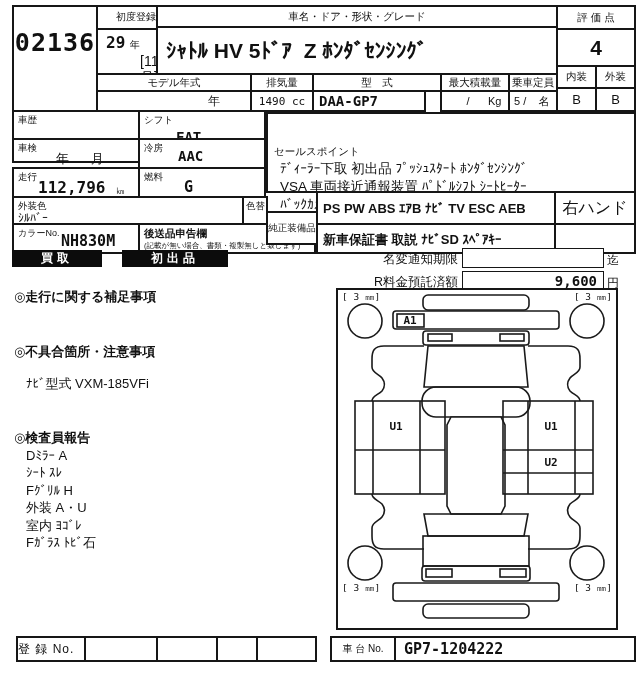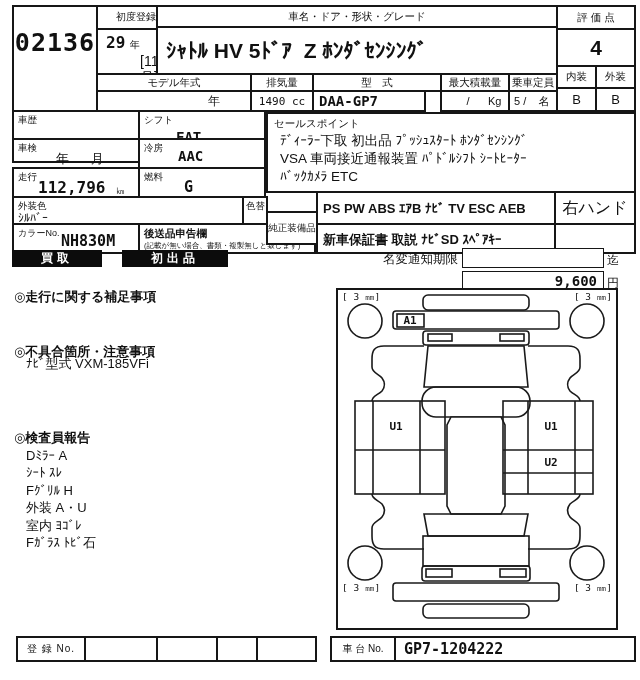--- a/index.html
+++ b/index.html
@@ -132,21 +132,21 @@
   <div class="box" style="left:12px;top:223px;width:128px;height:31px;">
     <span class="cell-label-corner" style="font-size:9px;">カラーNo.</span>
     <span class="mono" style="position:absolute;left:47px;top:7px;font-size:15px;">NH830M</span>
   </div>
   <div class="box" style="left:138px;top:223px;width:178px;height:31px;">
     <span style="position:absolute;left:4px;top:2px;font-size:10.5px;font-weight:bold;">後送品申告欄</span>
     <span style="position:absolute;left:4px;top:16px;font-size:7.5px;">(記載が無い場合、書類・複製無しと致します)</span>
   </div>
 
   <div class="box" style="left:266px;top:112px;width:370px;height:81px;">
-    <div style="font-size:10.5px;padding:3px 0 0 6px;">セールスポイント</div>
+    <div style="font-size:10.5px;padding:3px 0 0 6px;margin-top:28px;">セールスポイント</div>
     <div class="val" style="font-size:13.5px;line-height:18px;padding-left:12px;margin-top:1px;">ﾃﾞｨｰﾗｰ下取 初出品 ﾌﾟｯｼｭｽﾀｰﾄ ﾎﾝﾀﾞｾﾝｼﾝｸﾞ</div>
     <div class="val" style="font-size:13.5px;line-height:18px;padding-left:12px;">VSA 車両接近通報装置 ﾊﾟﾄﾞﾙｼﾌﾄ ｼｰﾄﾋｰﾀｰ</div>
     <div class="val" style="font-size:13.5px;line-height:18px;padding-left:12px;">ﾊﾞｯｸｶﾒﾗ ETC</div>
   </div>
 
   <div class="box" style="left:266px;top:191px;width:52px;height:34px;margin-top:20px;">
     <div style="font-size:9.5px;text-align:center;line-height:30px;">純正装備品</div>
   </div>
   <div class="box" style="left:316px;top:191px;width:240px;height:34px;">
     <div class="val" style="font-size:13px;font-weight:bold;padding:8px 0 0 5px;">PS PW ABS ｴｱB ﾅﾋﾞ TV ESC AEB</div>
@@ -161,29 +161,30 @@
 
   <div class="badge" style="left:12px;top:250px;width:90px;height:17px;">買取</div>
   <div class="badge" style="left:122px;top:250px;width:106px;height:17px;">初出品</div>
 
   <div class="abs" style="left:340px;top:251px;width:118px;text-align:right;font-size:12.5px;">名変通知期限</div>
   <div class="thinbox" style="left:462px;top:248px;width:142px;height:20px;">
     <div class="mono" style="text-align:right;padding-right:5px;font-size:14px;line-height:18px;"></div>
   </div>
   <div class="abs" style="left:607px;top:252px;font-size:12px;">迄</div>
 
+  <div class="abs" style="left:340px;top:274px;width:118px;text-align:right;font-size:12.5px;">R料金預託済額</div>
   <div class="thinbox" style="left:462px;top:271px;width:142px;height:20px;padding-left:44px;">
     <div class="mono" style="text-align:right;padding-right:6px;font-size:14px;line-height:18px;">9,600</div>
   </div>
   <div class="abs" style="left:607px;top:275px;font-size:12px;">円</div>
 
   <div class="abs secline" style="left:14px;top:288px;font-weight:bold;">◎走行に関する補足事項</div>
 
   <div class="abs secline" style="left:14px;top:343px;font-weight:bold;">◎不具合箇所・注意事項</div>
-  <div class="abs secline" style="left:26px;top:355px;">ﾅﾋﾞ型式 VXM-185VFi</div>
+  <div class="abs secline" style="left:26px;top:375px;">ﾅﾋﾞ型式 VXM-185VFi</div>
 
   <div class="abs" style="left:14px;top:429px;">
     <div class="secline" style="font-weight:bold;">◎検査員報告</div>
     <div class="secline" style="padding-left:12px;">Dﾐﾗｰ A</div>
     <div class="secline" style="padding-left:12px;">ｼｰﾄ ｽﾚ</div>
     <div class="secline" style="padding-left:12px;">Fｸﾞﾘﾙ H</div>
     <div class="secline" style="padding-left:12px;">外装 A・U</div>
     <div class="secline" style="padding-left:12px;">室内 ﾖｺﾞﾚ</div>
     <div class="secline" style="padding-left:12px;">Fｶﾞﾗｽ ﾄﾋﾞ石</div>
   </div>
@@ -238,21 +239,21 @@
       <text x="213" y="176" text-anchor="middle" font-size="11" font-weight="bold" fill="#111">U2</text>
 
       <text x="4" y="10" font-size="9.5" fill="#111">[ 3 ㎜]</text>
       <text x="274" y="10" text-anchor="end" font-size="9.5" fill="#111">[ 3 ㎜]</text>
       <text x="4" y="301" font-size="9.5" fill="#111">[ 3 ㎜]</text>
       <text x="274" y="301" text-anchor="end" font-size="9.5" fill="#111">[ 3 ㎜]</text>
     </svg>
   </div>
 
   <div class="box" style="left:16px;top:636px;width:70px;height:26px;">
-    <div style="font-size:10px;text-align:center;line-height:22px;letter-spacing:1px;">登 録 No.</div>
+    <div style="font-size:12px;text-align:left;line-height:22px;letter-spacing:1px;">登 録 No.</div>
   </div>
   <div class="box" style="left:84px;top:636px;width:74px;height:26px;"></div>
   <div class="box" style="left:156px;top:636px;width:62px;height:26px;"></div>
   <div class="box" style="left:216px;top:636px;width:42px;height:26px;"></div>
   <div class="box" style="left:256px;top:636px;width:61px;height:26px;"></div>
 
   <div class="box" style="left:330px;top:636px;width:66px;height:26px;">
     <div style="font-size:10px;text-align:center;line-height:22px;">車 台 No.</div>
   </div>
   <div class="box" style="left:394px;top:636px;width:242px;height:26px;">

